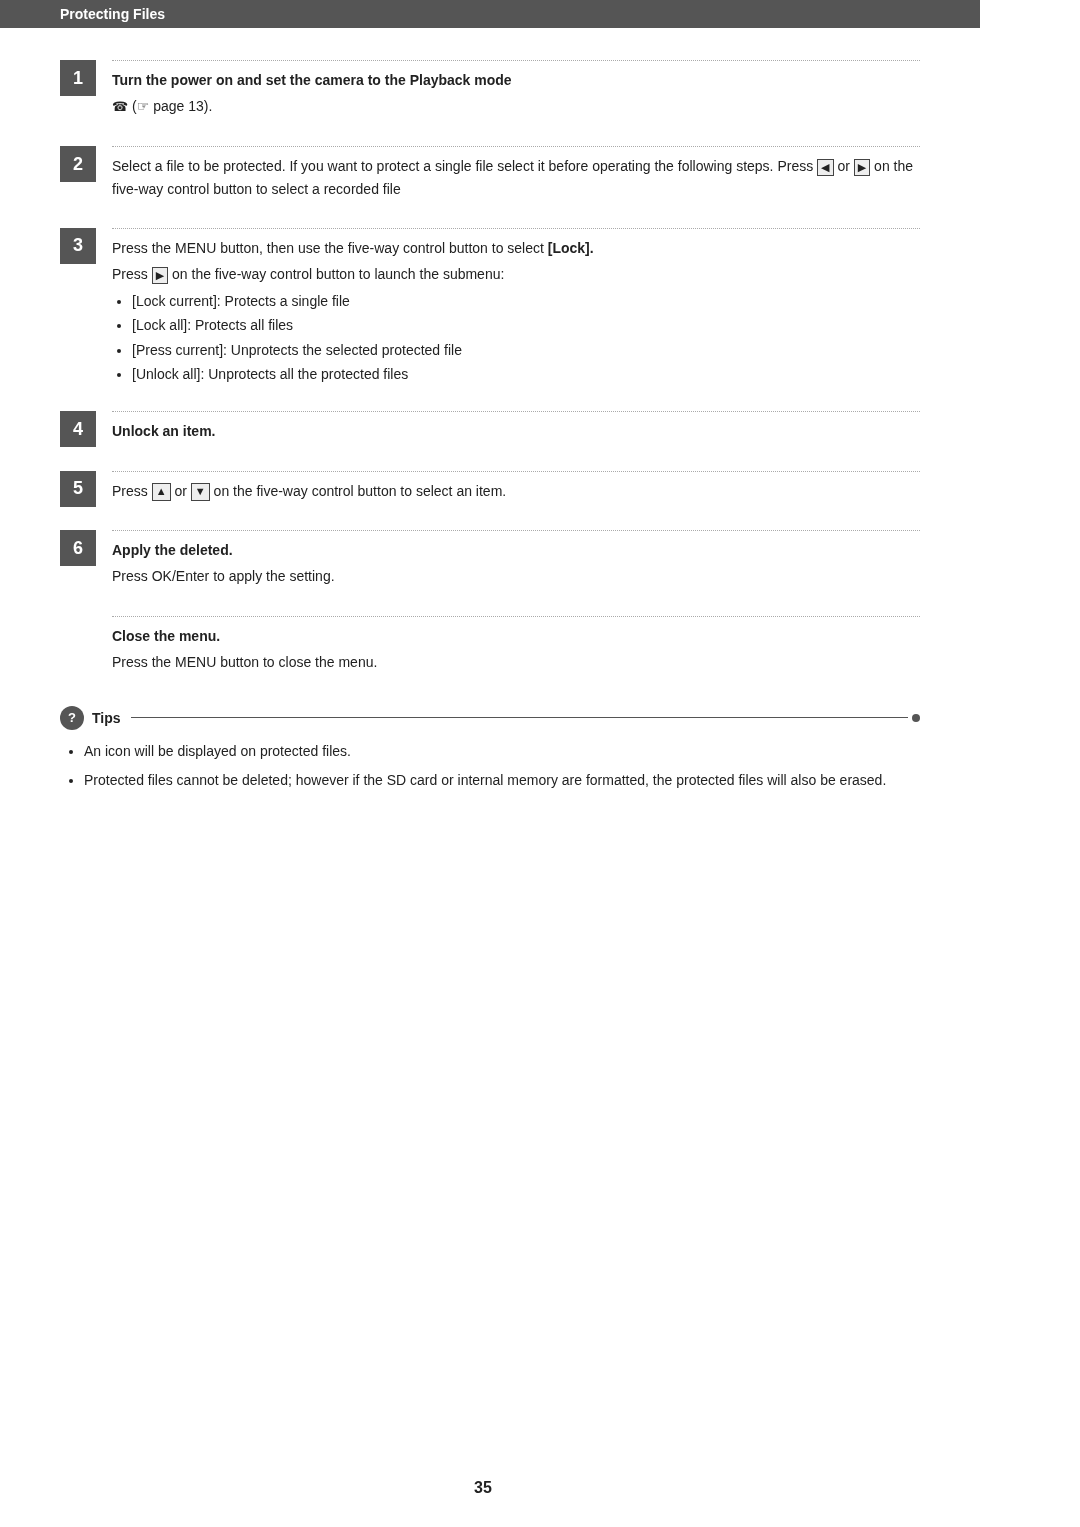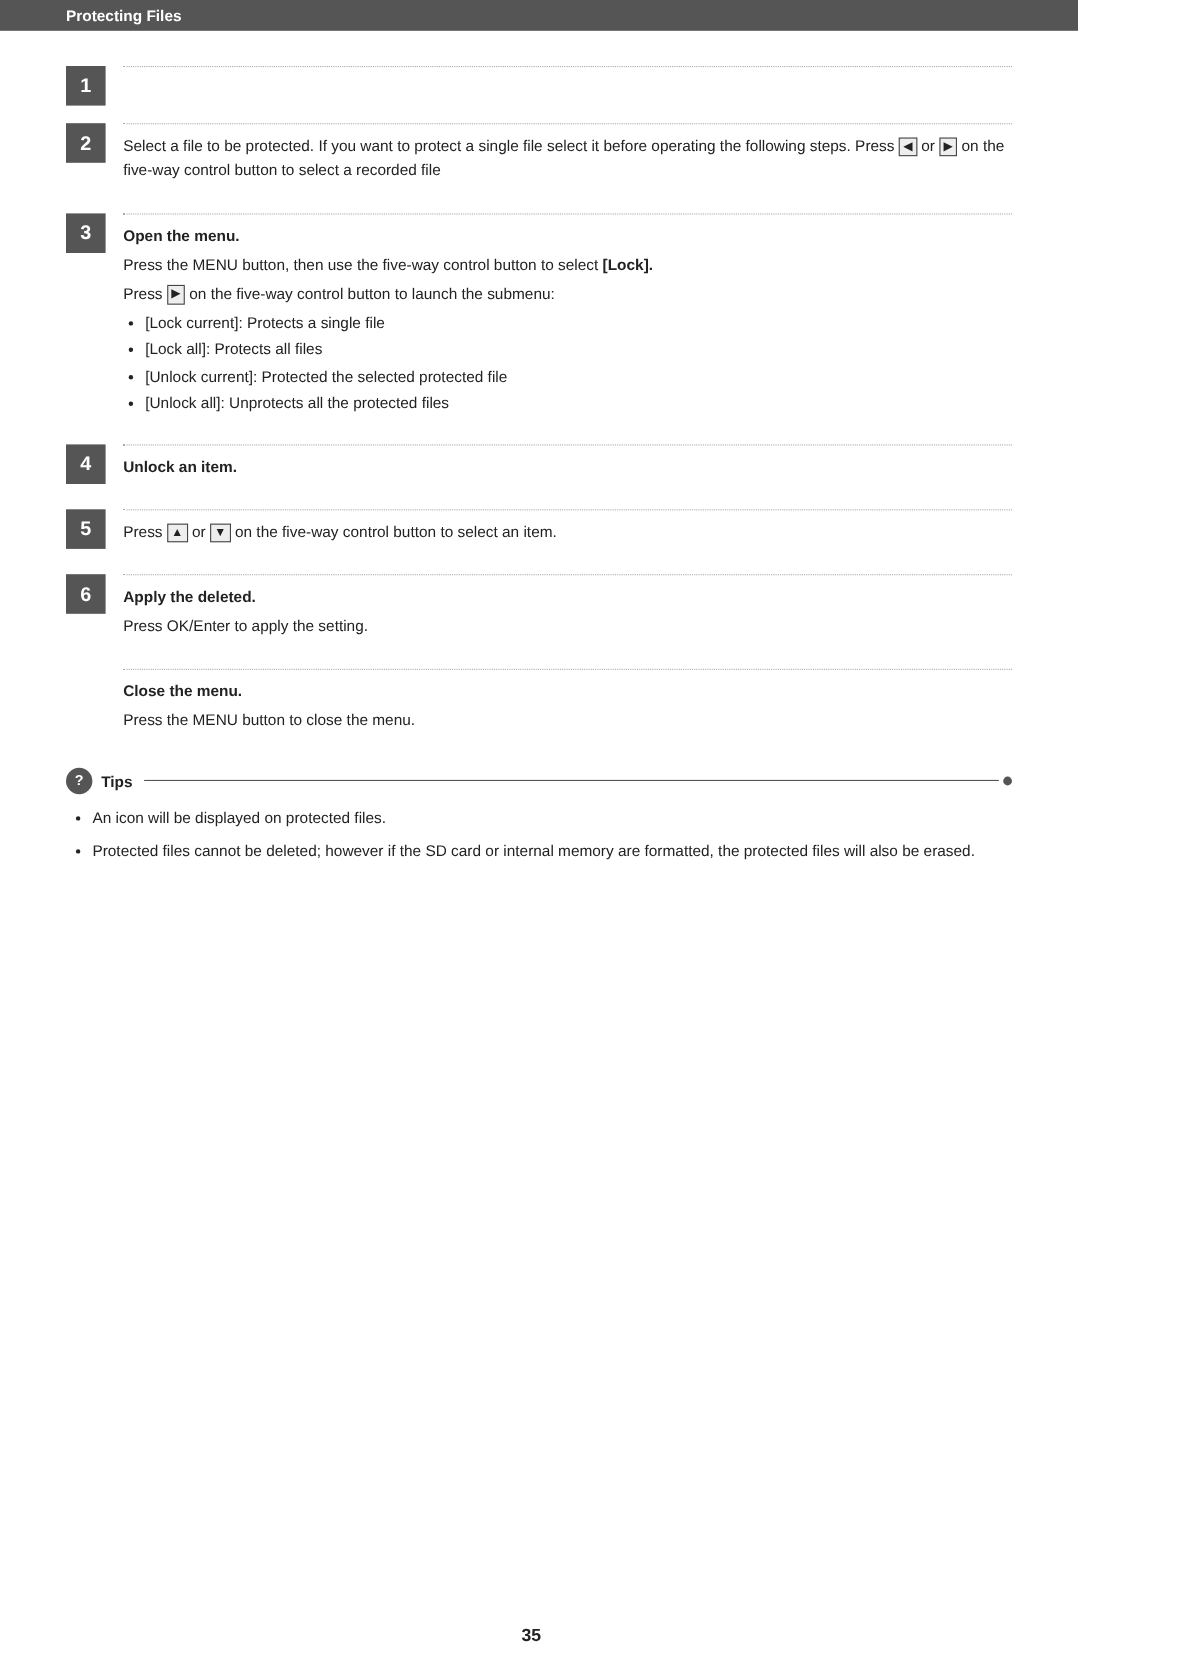--- a/index.html
+++ b/index.html
@@ -193,45 +193,51 @@
   <div class="header-bar">
     <span>Protecting Files</span>
   </div>
 
   <div class="content-area">
 
     <div class="step-row step-row-1">
       <div class="step-number">1</div>
       <div class="step-content">
         <div class="dotted-line"></div>
+        <div class="step-body">
+          <p><strong>Turn the power on and set the camera to the Playback mode</strong></p>
+          <p class="page-ref">
+            <span style="font-size:13px;">☎</span>
+            <span>(☞ page 13).</span>
+          </p>
+        </div>
       </div>
     </div>
 
     <div class="step-row">
       <div class="step-number">2</div>
       <div class="step-content">
         <div class="dotted-line"></div>
         <div class="step-body">
           <p>Select a file to be protected. If you want to protect a single file select it before operating the following steps. Press <span class="nav-icon">◀</span> or <span class="nav-icon">▶</span> on the five-way control button to select a recorded file</p>
         </div>
       </div>
     </div>
 
     <div class="step-row">
       <div class="step-number">3</div>
       <div class="step-content">
         <div class="dotted-line"></div>
         <div class="step-body">
-          <p class="step-title">Open the menu.</p>
           <p>Press the MENU button, then use the five-way control button to select <strong>[Lock].</strong></p>
           <p>Press <span class="nav-icon">▶</span> on the five-way control button to launch the submenu:</p>
           <ul>
             <li>[Lock current]: Protects a single file</li>
             <li>[Lock all]: Protects all files</li>
-            <li>[Unlock current]: Protected the selected protected file</li>
+            <li>[Press current]: Unprotects the selected protected file</li>
             <li>[Unlock all]: Unprotects all the protected files</li>
           </ul>
         </div>
       </div>
     </div>
 
     <div class="step-row">
       <div class="step-number">4</div>
       <div class="step-content">
         <div class="dotted-line"></div>

